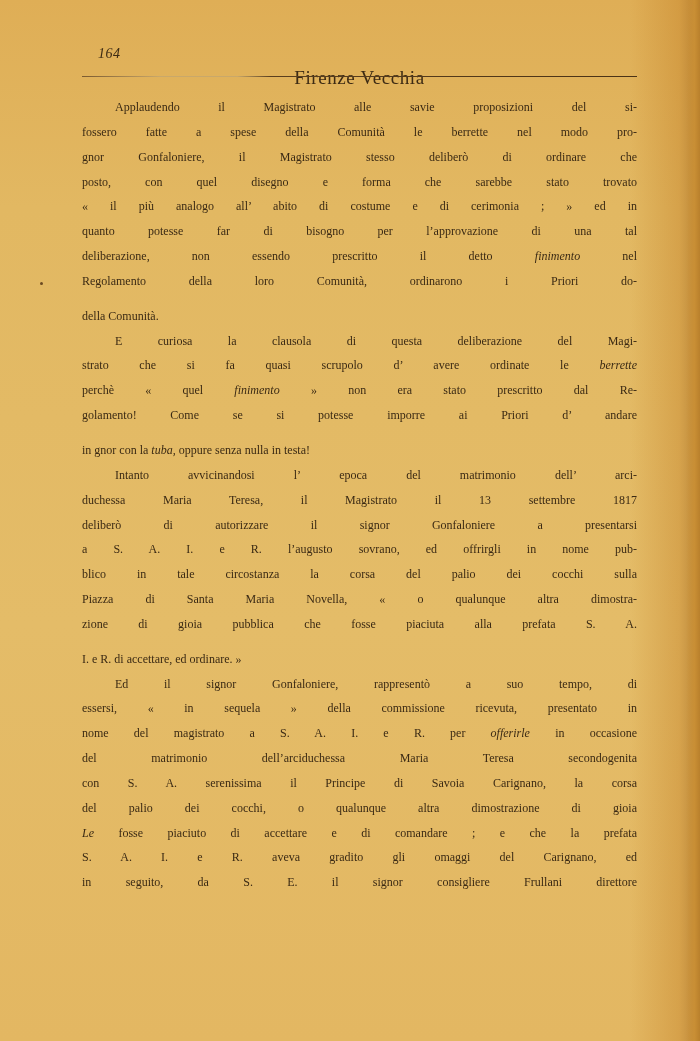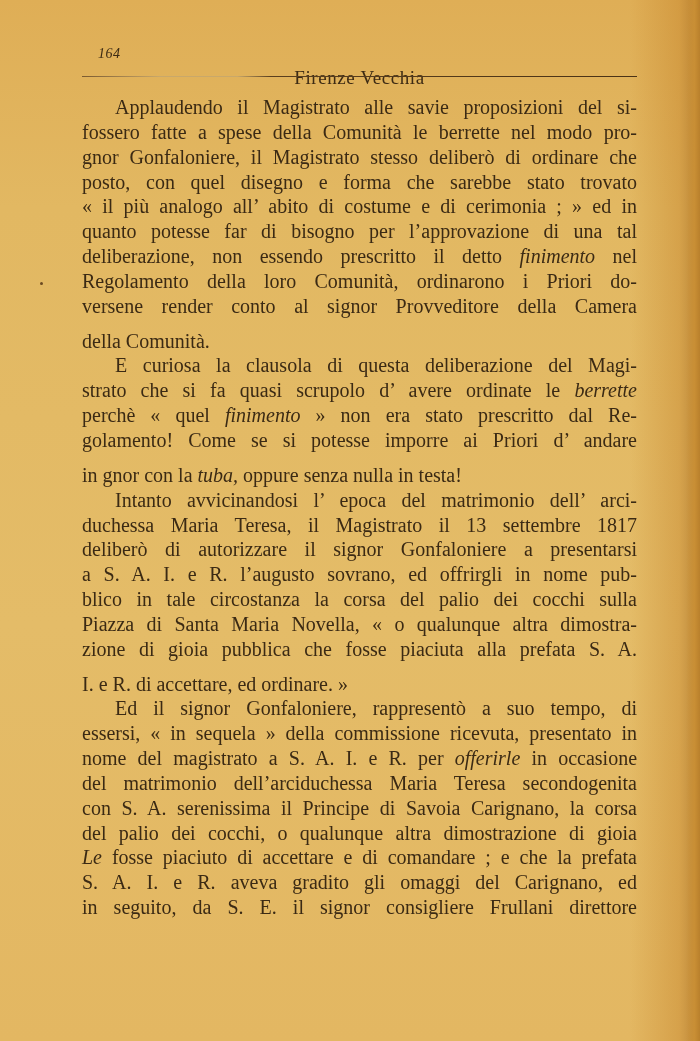--- a/index.html
+++ b/index.html
@@ -65,21 +65,21 @@
   }
   .body-text {
     position: absolute;
     left: 82px;
     top: 95px;
     width: 555px;
   }
   .line {
     height: 24.85px;
     line-height: 24.85px;
-    font-size: 20px;
+    font-size: 12px;
     white-space: nowrap;
     text-align: justify;
     text-align-last: justify;
     color: #3b2a14;
   }
   .line.last {
     text-align-last: left;
     margin-top: 10px;
   }
   .line.indent {
@@ -115,21 +115,20 @@
   <div class="body-text" id="body-text">
       <div>
         <div class="line indent"><span>Applaudendo il Magistrato alle savie proposizioni del si-</span></div>
         <div class="line"><span>fossero fatte a spese della Comunità le berrette nel modo pro-</span></div>
         <div class="line"><span>gnor Gonfaloniere, il Magistrato stesso deliberò di ordinare che</span></div>
         <div class="line"><span>posto, con quel disegno e forma che sarebbe stato trovato</span></div>
         <div class="line"><span>« il più analogo all’ abito di costume e di cerimonia ; » ed in</span></div>
         <div class="line"><span>quanto potesse far di bisogno per l’approvazione di una tal</span></div>
         <div class="line"><span>deliberazione, non essendo prescritto il detto </span><i>finimento</i><span> nel</span></div>
         <div class="line"><span>Regolamento della loro Comunità, ordinarono i Priori do-</span></div>
-        <div class="line"><span>versene render conto al signor Provveditore della Camera</span></div>
         <div class="line last"><span>della Comunità.</span></div>
       </div>
       <div>
         <div class="line indent"><span>E curiosa la clausola di questa deliberazione del Magi-</span></div>
         <div class="line"><span>strato che si fa quasi scrupolo d’ avere ordinate le </span><i>berrette</i></div>
         <div class="line"><span>perchè « quel </span><i>finimento</i><span> » non era stato prescritto dal Re-</span></div>
         <div class="line"><span>golamento! Come se si potesse imporre ai Priori d’ andare</span></div>
         <div class="line last"><span>in gnor con la </span><i>tuba,</i><span> oppure senza nulla in testa!</span></div>
       </div>
       <div>

